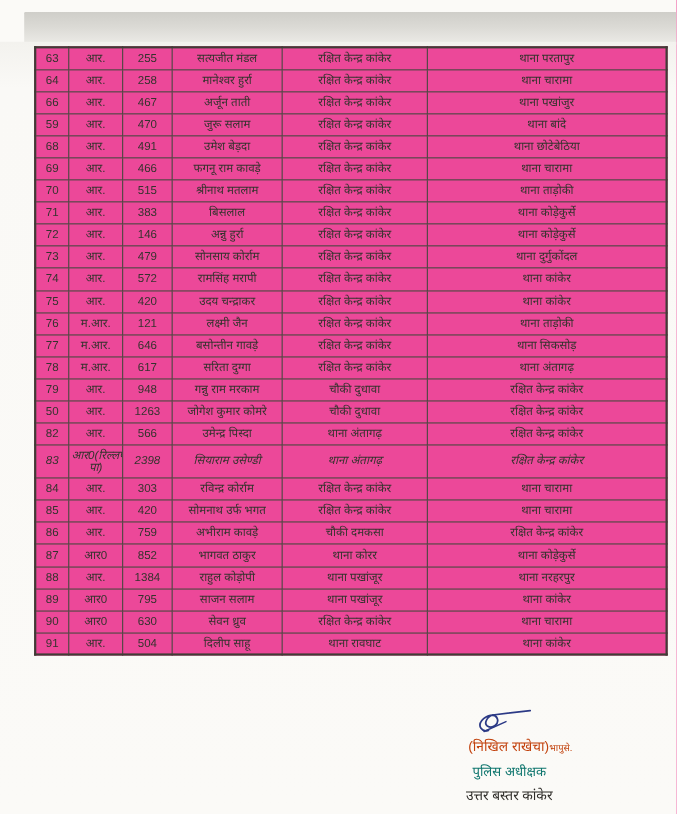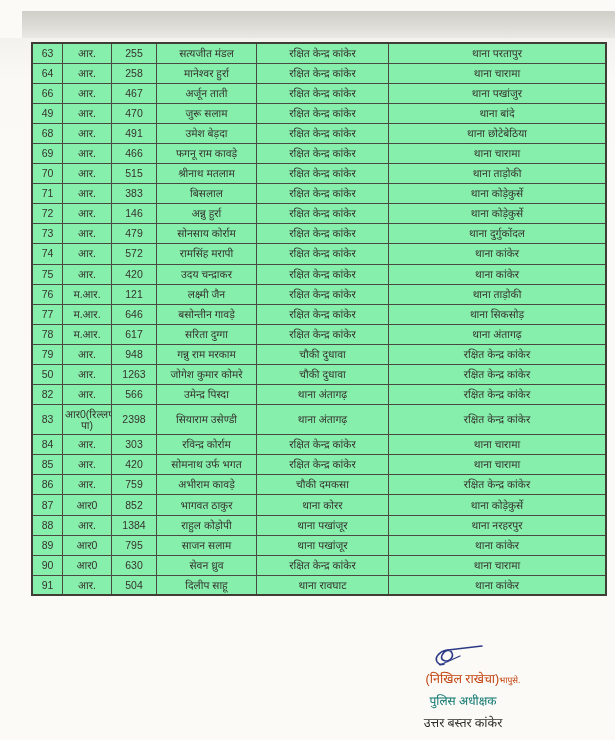--- a/index.html
+++ b/index.html
@@ -14,32 +14,32 @@
     background:linear-gradient(180deg,#cfcec9 0%,#dbdad5 45%,#edece8 100%);
     border-radius:1px;
   }
   .page-area{
     position:absolute;left:0;top:38px;width:615px;height:702px;
     background:linear-gradient(180deg,#f3f2ee 0%,#faf9f6 6%,#fbfaf7 100%);
   }
   table.roster{
     position:absolute;left:31px;top:42px;width:543px;
     border-collapse:collapse;table-layout:fixed;
-    background:#86efac;
+    background:#ec4899;
   }
   table.roster td{
     border:1px solid #4a4840;
     text-align:center;vertical-align:middle;
     font-size:10.5px;line-height:1.05;
     padding:0 2px;color:#35332e;
     overflow:hidden;
   }
   table.roster{border:2px solid #3f3d36;}
   tr.row{height:20.1px;}
-  tr.row-tall{height:30px;}
+  tr.row-tall{height:30px;font-style:italic;}
   td.c-sno{width:25px;}
   td.c-rank{width:44px;}
   td.c-no{width:40px;}
   td.c-name{width:95px;}
   td.c-from{width:127px;}
   td.c-to{width:212px;}
   td.rank-small{font-size:6.5px;line-height:1.25;padding:0 1px;}
   .signature-block{
     position:absolute;left:368px;top:640px;width:210px;height:96px;
     text-align:center;
@@ -87,21 +87,21 @@
       </tr>
       <tr class="row">
         <td class="c-sno">66</td>
         <td class="c-rank">आर.</td>
         <td class="c-no">467</td>
         <td class="c-name">अर्जून ताती</td>
         <td class="c-from">रक्षित केन्द्र कांकेर</td>
         <td class="c-to">थाना पखांजुर</td>
       </tr>
       <tr class="row">
-        <td class="c-sno">49</td>
+        <td class="c-sno">59</td>
         <td class="c-rank">आर.</td>
         <td class="c-no">470</td>
         <td class="c-name">जुरू सलाम</td>
         <td class="c-from">रक्षित केन्द्र कांकेर</td>
         <td class="c-to">थाना बांदे</td>
       </tr>
       <tr class="row">
         <td class="c-sno">68</td>
         <td class="c-rank">आर.</td>
         <td class="c-no">491</td>

